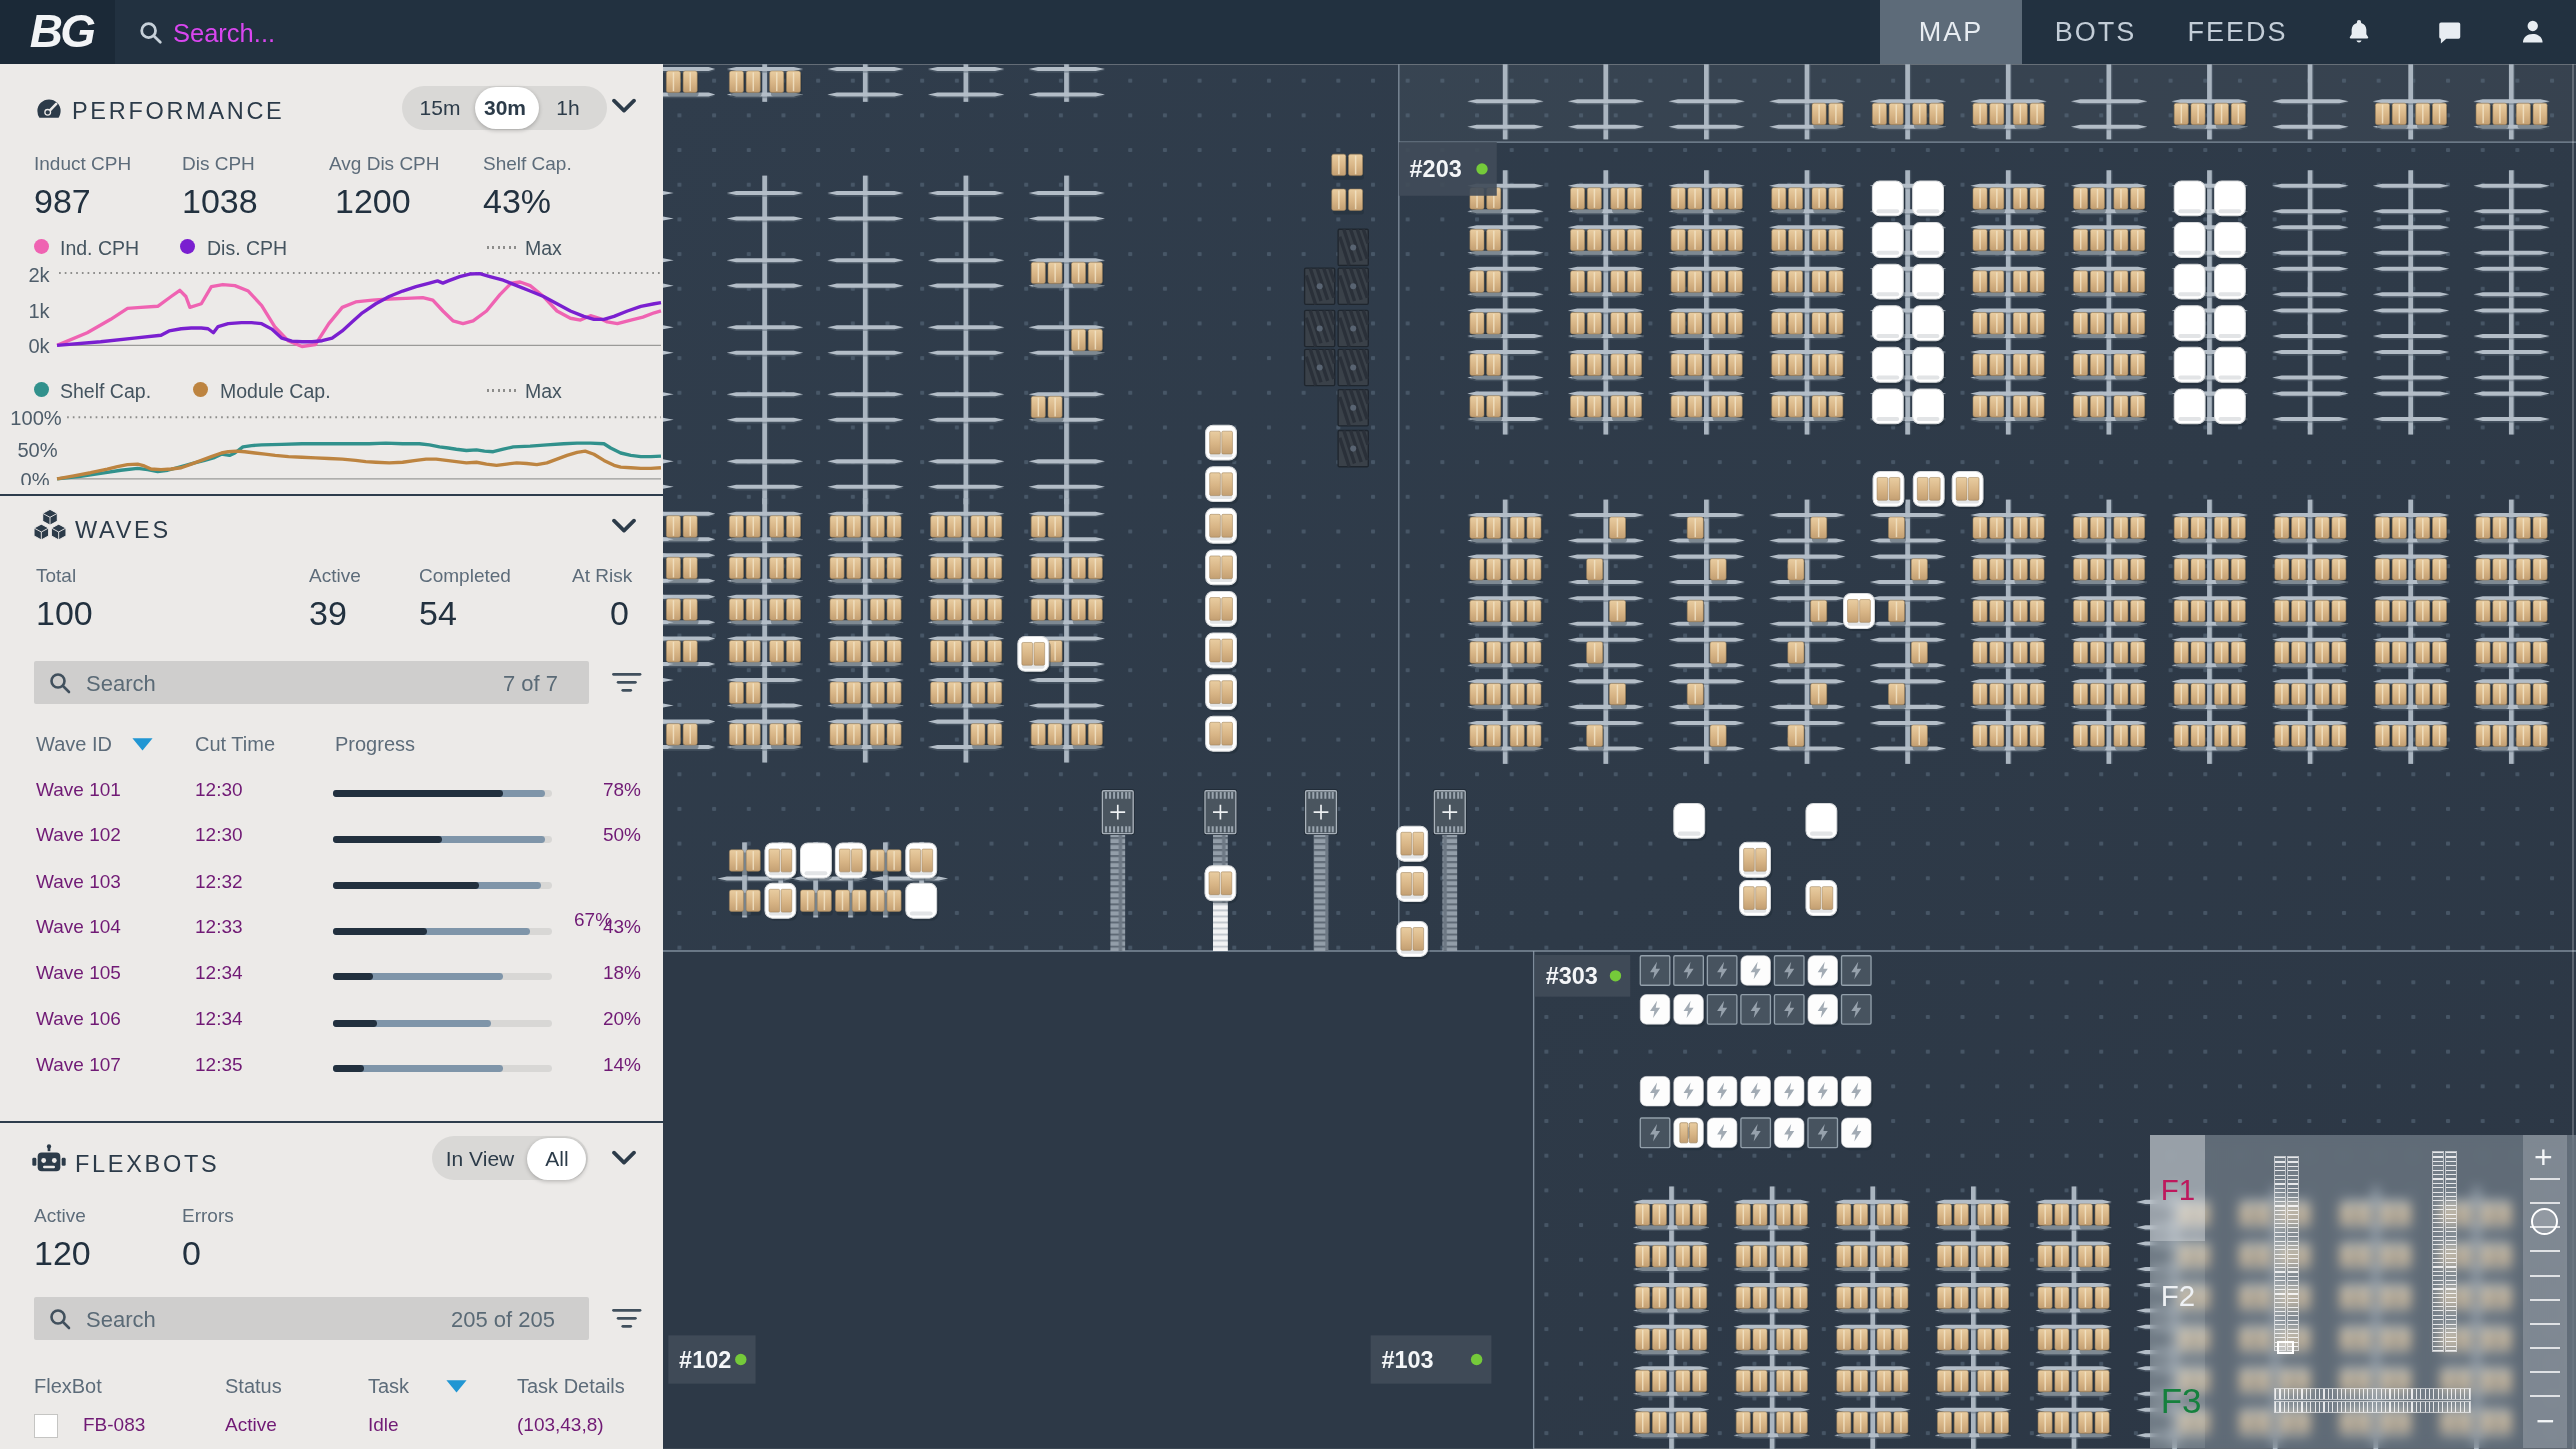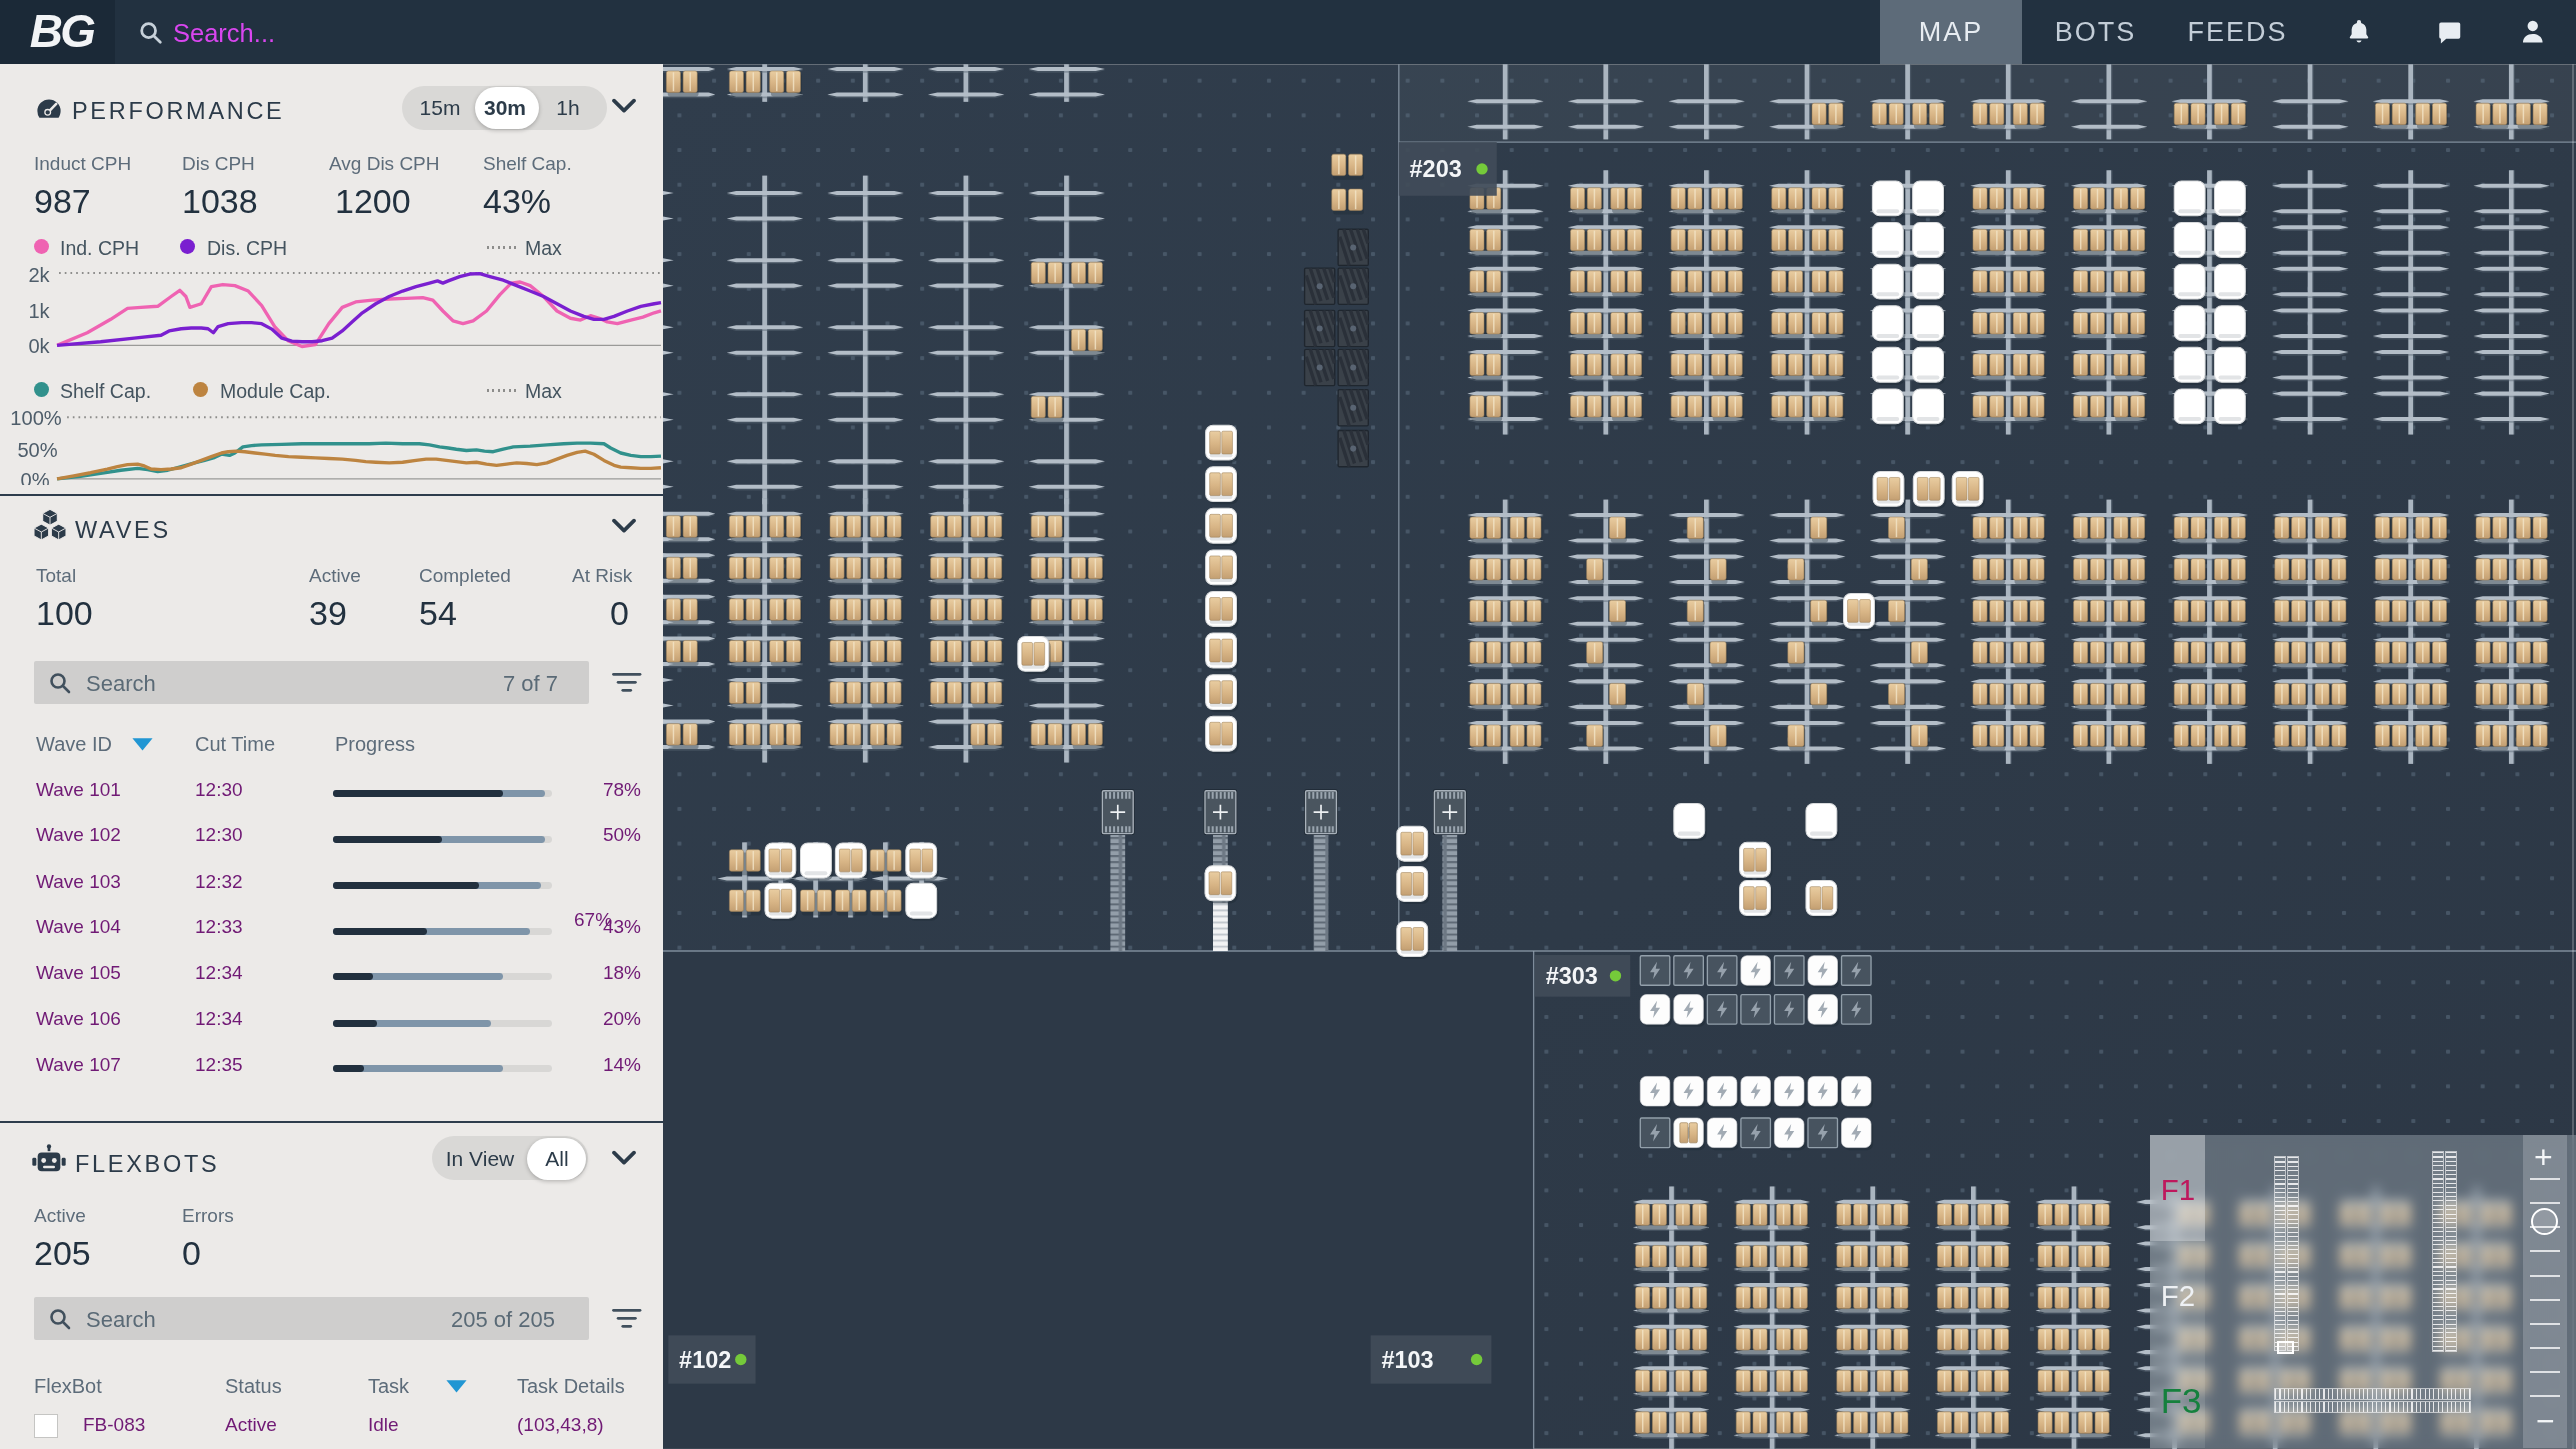--- a/index.html
+++ b/index.html
@@ -205,21 +205,21 @@
  <div class="hdr" style="left:75px;top:1151px">FLEXBOTS</div>
  <div class="pill" style="left:432px;top:1136px;width:156px;height:44px"></div>
  <div class="thumb" style="left:527px;top:1138px;width:59px;height:42px"></div>
  <div class="pilltxt" style="left:480px;top:1159px">In View</div>
  <div class="pilltxt" style="left:557px;top:1159px;font-weight:500">All</div>
  <svg class="abs" style="left:612px;top:1150px" width="24" height="16" viewBox="0 0 36 24">
       <polyline points="3,4 18,19 33,4" fill="none" stroke="#2c3b49" stroke-width="5.5" stroke-linecap="round" stroke-linejoin="round"></polyline>
     </svg>
  <div class="lbl" style="left:34px;top:1205px">Active</div>
  <div class="lbl" style="left:182px;top:1205px">Errors</div>
- <div class="val" style="left:34px;top:1234px">205</div>
+ <div class="val" style="left:34px;top:1234px">120</div>
  <div class="val" style="left:182px;top:1234px">0</div>
  <div class="sbox" style="top:1297px"></div>
  <svg class="abs" style="left:48px;top:1307px" width="24" height="24" viewBox="0 0 24 24">
       <circle cx="10" cy="10" r="6.5" fill="none" stroke="#41505d" stroke-width="2.6"></circle>
       <line x1="15" y1="15" x2="21" y2="21" stroke="#41505d" stroke-width="2.6" stroke-linecap="round"></line>
     </svg>
  <div class="sboxtxt" style="left:86px;top:1307px">Search</div>
  <div class="sboxtxt" style="left:451px;top:1307px">205 of 205</div>
  <svg class="abs" style="left:612px;top:1307px" width="29.5" height="24" viewBox="0 0 44 36">
       <g stroke="#41505d" stroke-width="4" stroke-linecap="round">

